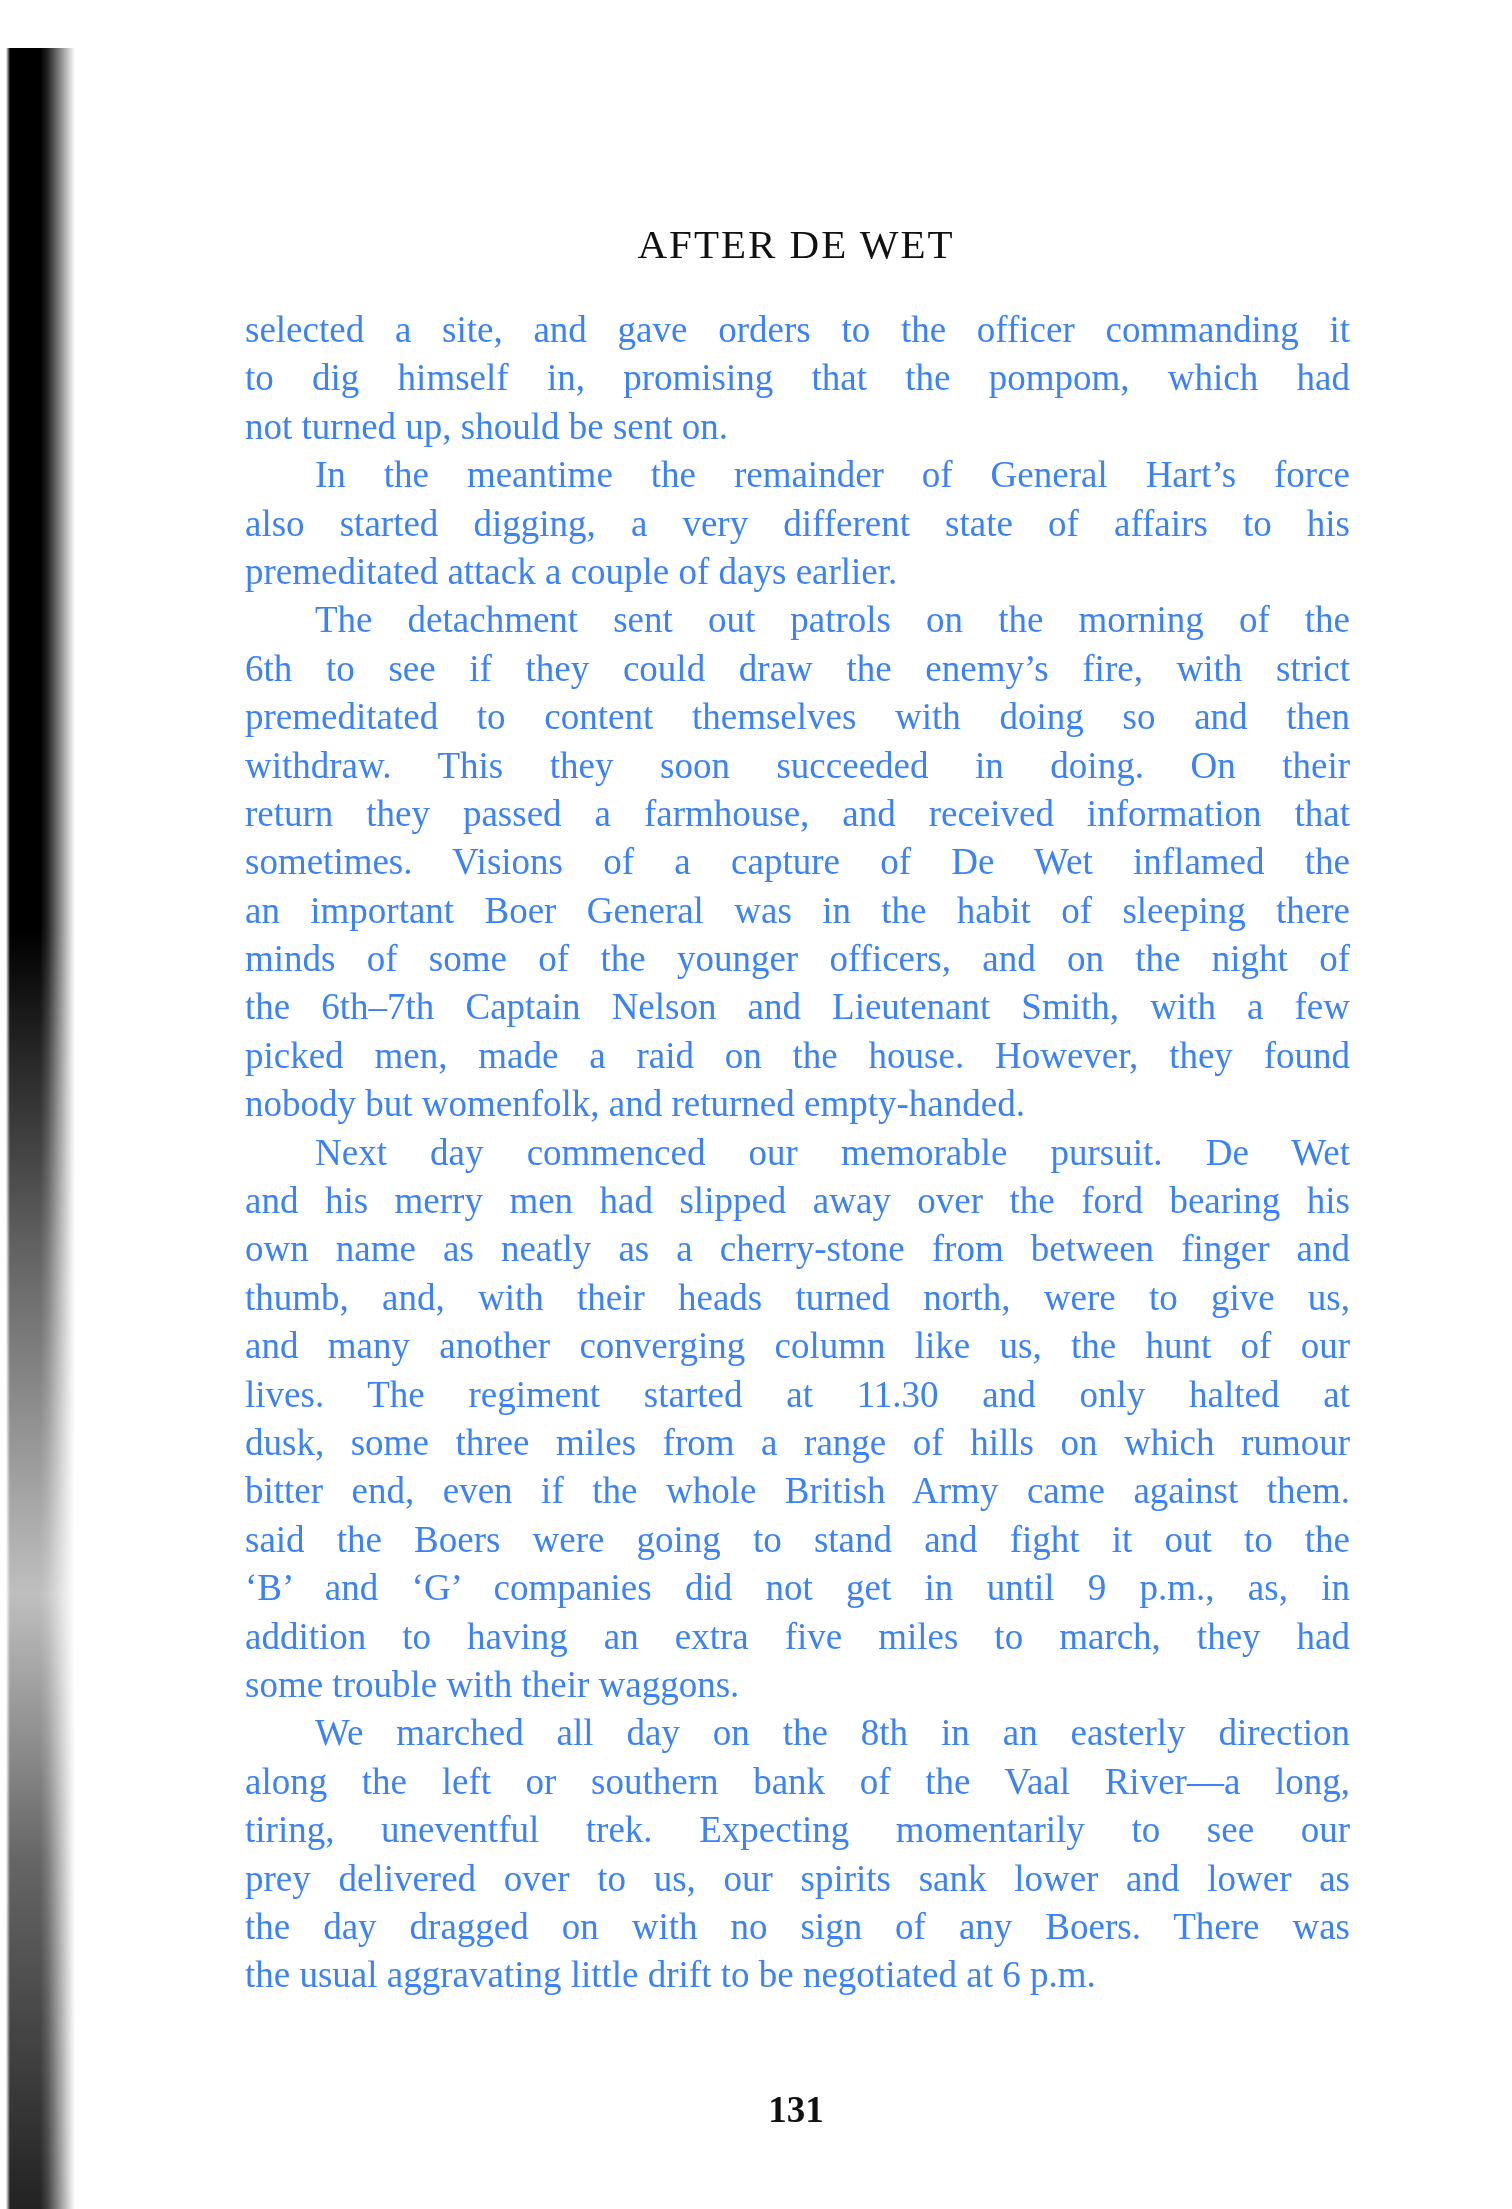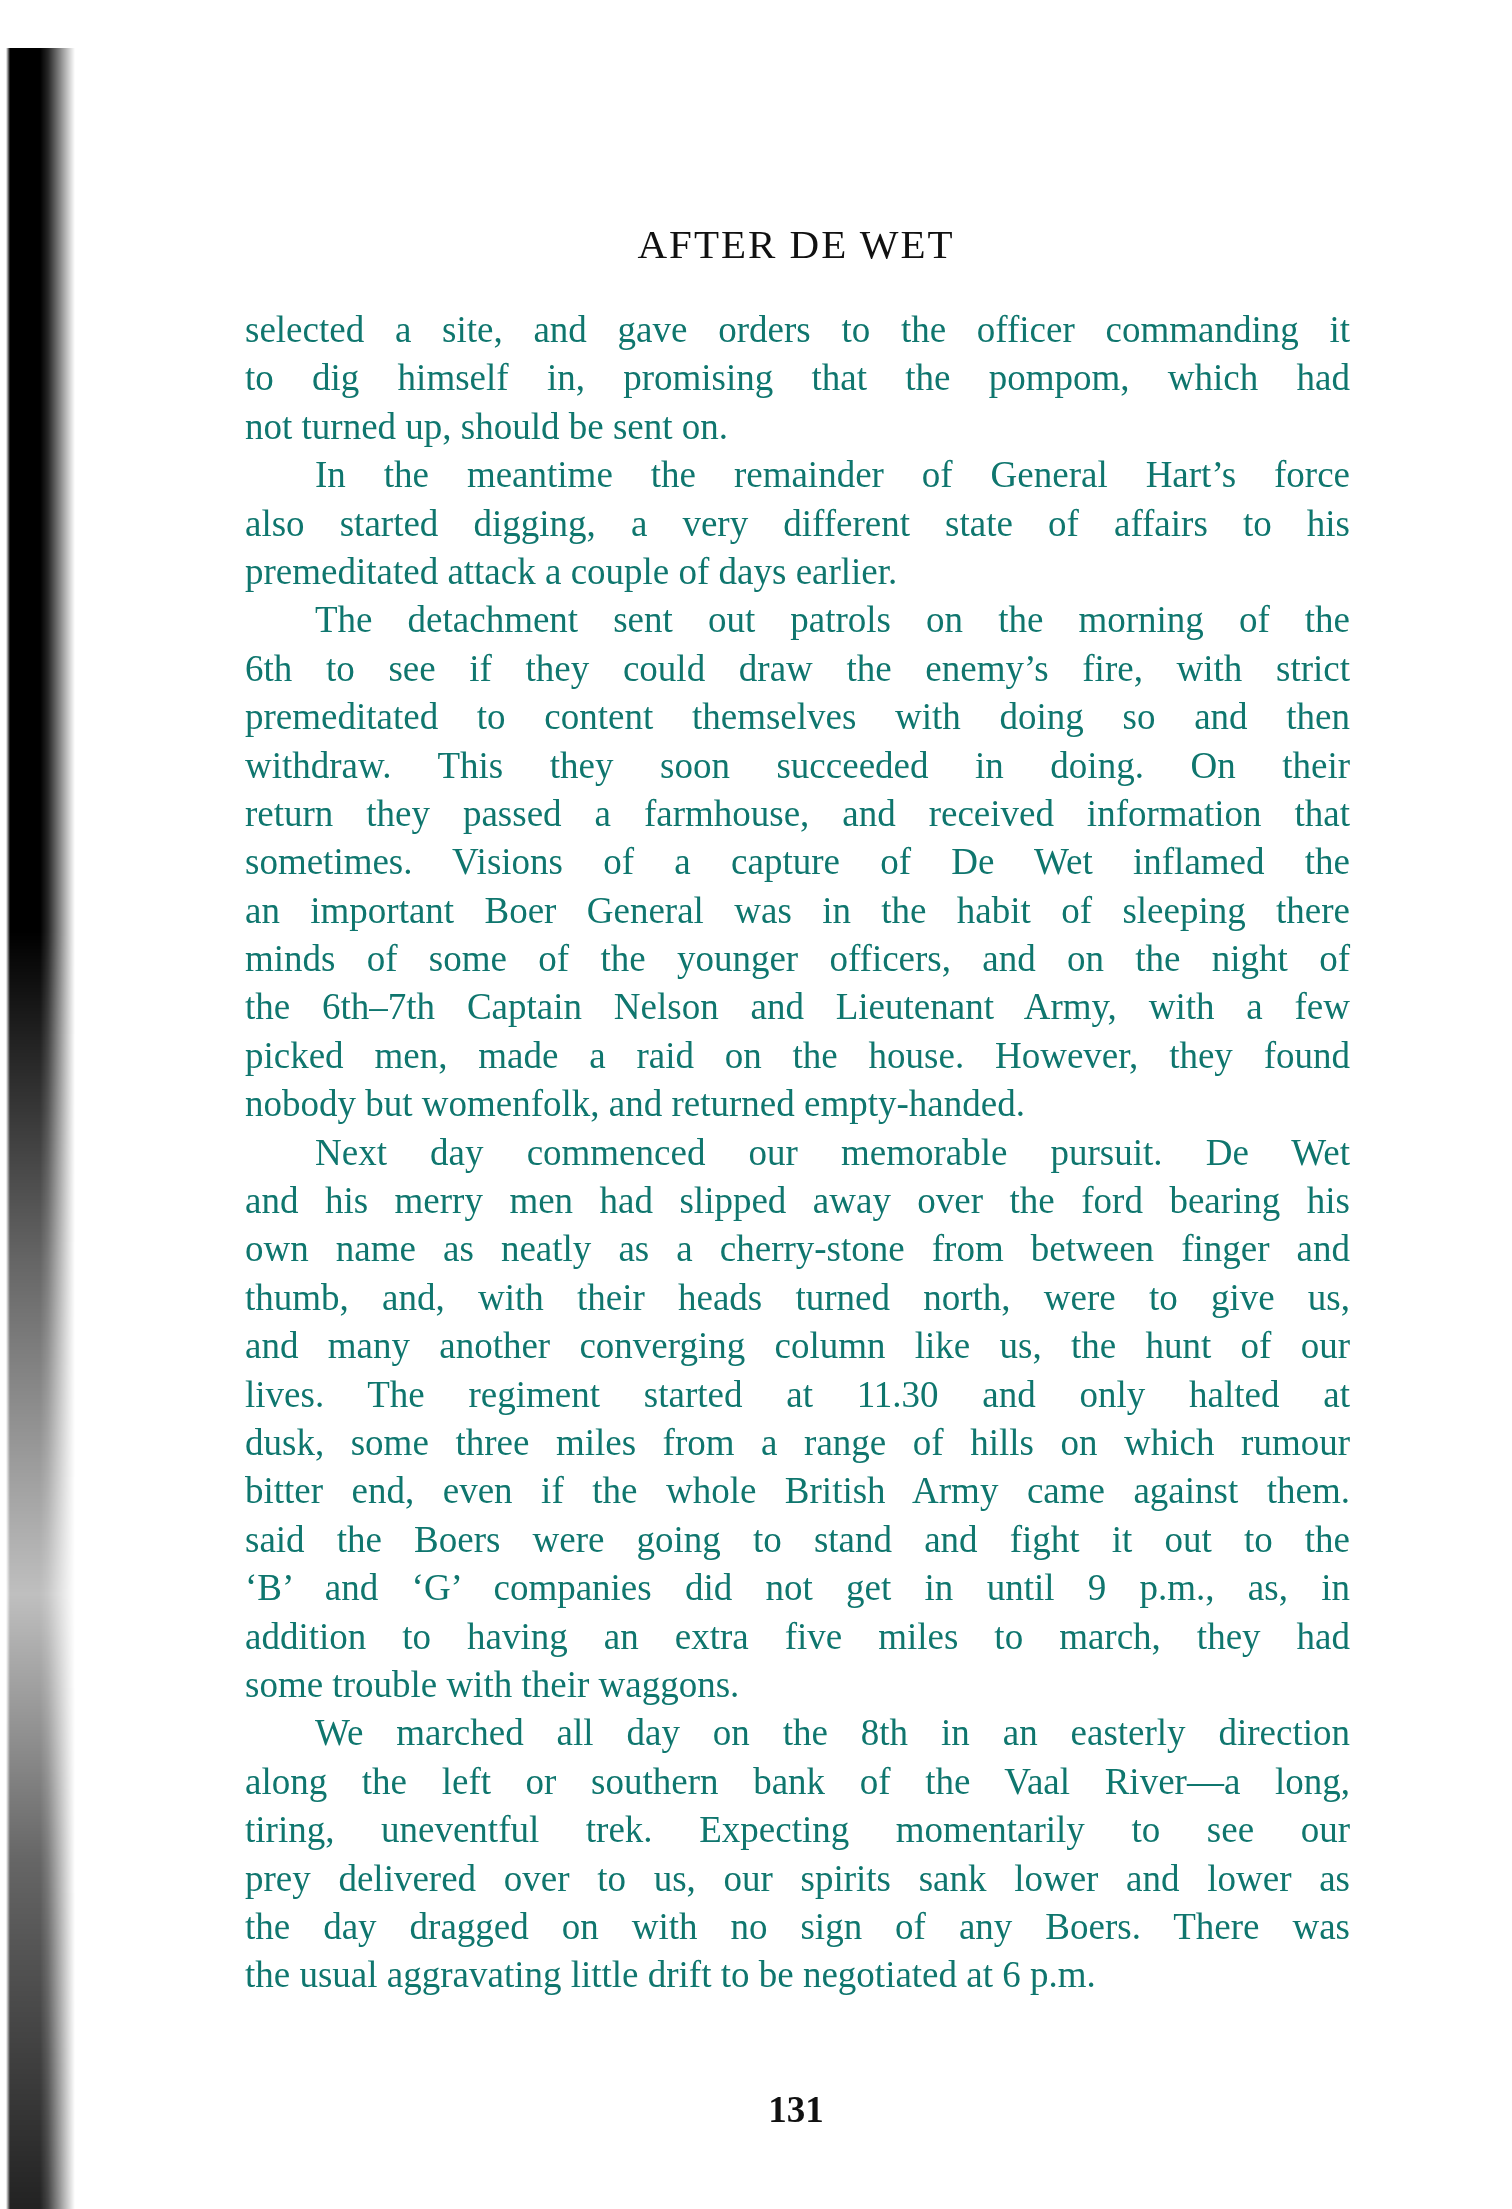--- a/index.html
+++ b/index.html
@@ -14,21 +14,21 @@
       mask-image: linear-gradient(to bottom, #000 0%, #000 40%, rgba(0,0,0,0.6) 55%, rgba(0,0,0,0.25) 70%, rgba(0,0,0,0.6) 82%, rgba(0,0,0,0.9) 100%);
     }
     .running-head {
       position: absolute; left: 0; width: 1512px; top: 172px; text-align: center;
       font-family: "Liberation Serif", "DejaVu Serif", serif; font-size: 41px; letter-spacing: 2px;
       color: #111; margin-left: 40px;
     }
     .body-text {
       position: absolute; left: 245px; top: 258px; width: 1105px;
       font-family: "Liberation Serif", "DejaVu Serif", serif; font-size: 37px; line-height: 48.4px;
-      color: #0f766e;
+      color: #3b82f6;
     }
     .line {
       display: block; white-space: nowrap; text-align: justify; text-align-last: justify; height: 48.4px;
     }
     .line.indent { padding-left: 70px; }
     .line.last { text-align-last: left; }
     .folio {
       position: absolute; left: 0; width: 1512px; top: 2040px; text-align: center;
       font-family: "Liberation Serif", "DejaVu Serif", serif; font-size: 37px; font-weight: bold; color: #111; margin-left: 40px;
     }
@@ -54,21 +54,21 @@
       </div>
       <div>
         <span class="line indent">The detachment sent out patrols on the morning of the</span>
         <span class="line">6th to see if they could draw the enemy’s fire, with strict</span>
         <span class="line">premeditated to content themselves with doing so and then</span>
         <span class="line">withdraw. This they soon succeeded in doing. On their</span>
         <span class="line">return they passed a farmhouse, and received information that</span>
         <span class="line">sometimes. Visions of a capture of De Wet inflamed the</span>
         <span class="line">an important Boer General was in the habit of sleeping there</span>
         <span class="line">minds of some of the younger officers, and on the night of</span>
-        <span class="line">the 6th–7th Captain Nelson and Lieutenant Army, with a few</span>
+        <span class="line">the 6th–7th Captain Nelson and Lieutenant Smith, with a few</span>
         <span class="line">picked men, made a raid on the house. However, they found</span>
         <span class="line last">nobody but womenfolk, and returned empty-handed.</span>
       </div>
       <div>
         <span class="line indent">Next day commenced our memorable pursuit. De Wet</span>
         <span class="line">and his merry men had slipped away over the ford bearing his</span>
         <span class="line">own name as neatly as a cherry-stone from between finger and</span>
         <span class="line">thumb, and, with their heads turned north, were to give us,</span>
         <span class="line">and many another converging column like us, the hunt of our</span>
         <span class="line">lives. The regiment started at 11.30 and only halted at</span>

